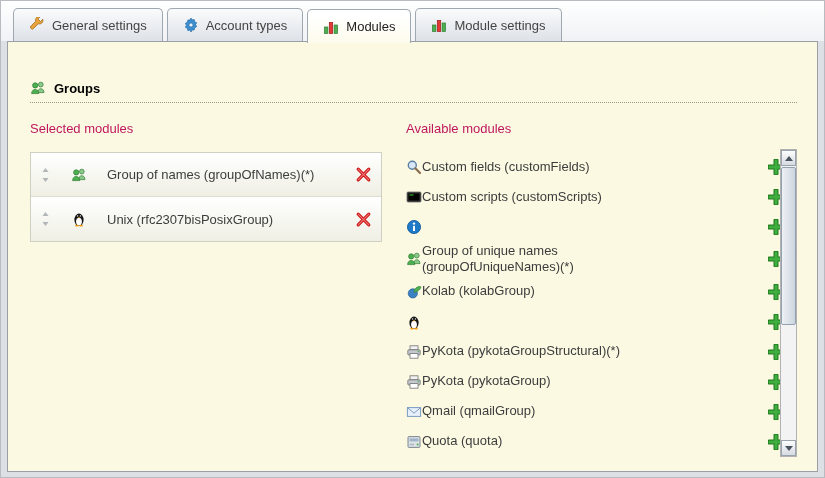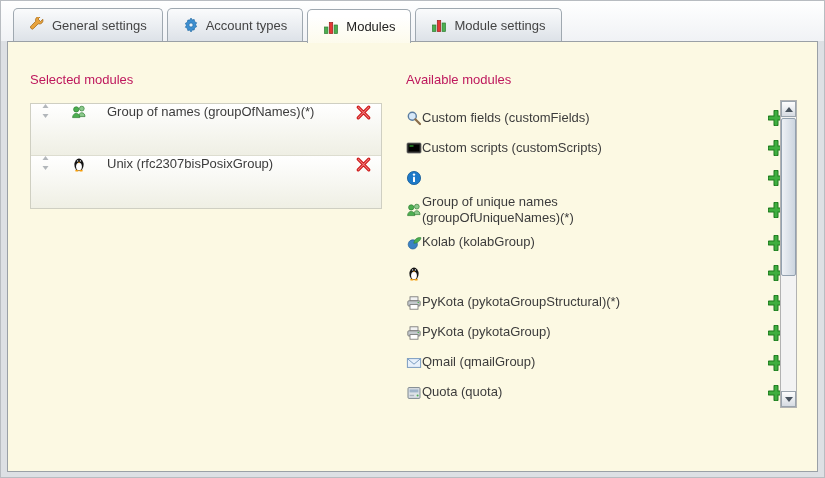--- a/index.html
+++ b/index.html
@@ -10,21 +10,21 @@
   .tab{display:flex;align-items:center;gap:7px;height:31px;padding:16px 15px;border:1px solid #9fa8b0;border-bottom:none;border-radius:5px 5px 0 0;background:linear-gradient(#fafbfc,#dde2e8);cursor:pointer;white-space:nowrap;color:#444}
   .tab.active{background:linear-gradient(#ffffff 20%,#fdfbec);height:34px;margin-bottom:-2px;position:relative;z-index:3;color:#222}
   .content{position:relative;margin:0 6px;background:#fcf9e3;border:1px solid #9aa0a6;height:431px;padding:12px 20px 0 22px;z-index:1}
   .icon{width:16px;height:16px;display:inline-flex;flex:none}
   .icon svg{width:100%;height:100%}
   .groups-header{display:flex;align-items:center;gap:8px;margin-top:26px;padding-bottom:6px;border-bottom:1px dotted #9a9a8a;font-weight:bold;color:#000}
   .cols{display:flex;margin-top:10px}
   .col-left{width:352px;margin-right:24px}
   .col-heading{margin:8px 0 16px;color:#be185d}
   .sel-box{border:1px solid #cfcfc2;background:#fff}
-  .sel-row{display:flex;align-items:flex-start;gap:20px;padding:0 9px;height:52px;background:linear-gradient(#ffffff,#efefe4);border-bottom:1px solid #ddddd0}
+  .sel-row{display:flex;align-items:center;gap:20px;padding:0 9px;height:44px;background:linear-gradient(#ffffff,#efefe4);border-bottom:1px solid #ddddd0}
   .sel-row:last-child{border-bottom:none}
   .drag{width:11px;height:14px;cursor:move;opacity:.75}
   .btn-del{margin-left:auto;cursor:pointer;width:17px;height:17px}
   .col-right{flex:1;position:relative;padding-right:13px}
   .avail-row{display:flex;align-items:center;min-height:30px;padding:1px 0}
   .avail-label{max-width:252px;line-height:1.25}
   .btn-add{margin-left:auto;cursor:pointer;width:16px;height:16px}
   .scrollbar{position:absolute;right:0;top:36px;width:17px;height:308px;background:#f3f3f3;border:1px solid #b2b2b2;cursor:pointer}
   .sb-btn{position:absolute;left:0;width:15px;height:16px;background:linear-gradient(#fdfdfd,#d6dbe2);border:1px solid #9aa4ad;display:flex;align-items:center;justify-content:center;cursor:pointer}
   .sb-up{top:0}
@@ -73,20 +73,31 @@
             <rect x="6.3" y="3.5" width="3.4" height="11" fill="#e53935" stroke="#9a1c1c" stroke-width="0.7"></rect>
             <rect x="11.1" y="6" width="3.4" height="8.5" fill="#4caf50" stroke="#2e7d32" stroke-width="0.7"></rect>
           </svg>
         </span>
       <span>Module settings</span>
     </div>
   </div>
 
   <div class="content">
 
+    <div class="groups-header">
+      <span class="icon">
+          <svg viewBox="0 0 16 16">
+            <circle cx="10.8" cy="4.6" r="2.4" fill="#8bc98b" stroke="#2e7d32" stroke-width="0.7"></circle>
+            <path d="M7.6 12.6c0-2.4 1.4-3.9 3.2-3.9s3.2 1.5 3.2 3.9z" fill="#8bc98b" stroke="#2e7d32" stroke-width="0.7"></path>
+            <circle cx="5.2" cy="5.4" r="2.6" fill="#4caf50" stroke="#2e7d32" stroke-width="0.7"></circle>
+            <path d="M1.6 13.6c0-2.6 1.6-4.2 3.6-4.2s3.6 1.6 3.6 4.2z" fill="#4caf50" stroke="#2e7d32" stroke-width="0.7"></path>
+          </svg>
+        </span>
+      <span>Groups</span>
+    </div>
 
     <div class="cols">
 
       <div class="col-left">
         <div class="col-heading">Selected modules</div>
         <div class="sel-box">
             <div class="sel-row">
               <span class="icon drag">
                 <svg viewBox="0 0 10 14">
                   <path d="M5 0l3 4H2z" fill="#9aa0a6"></path>

